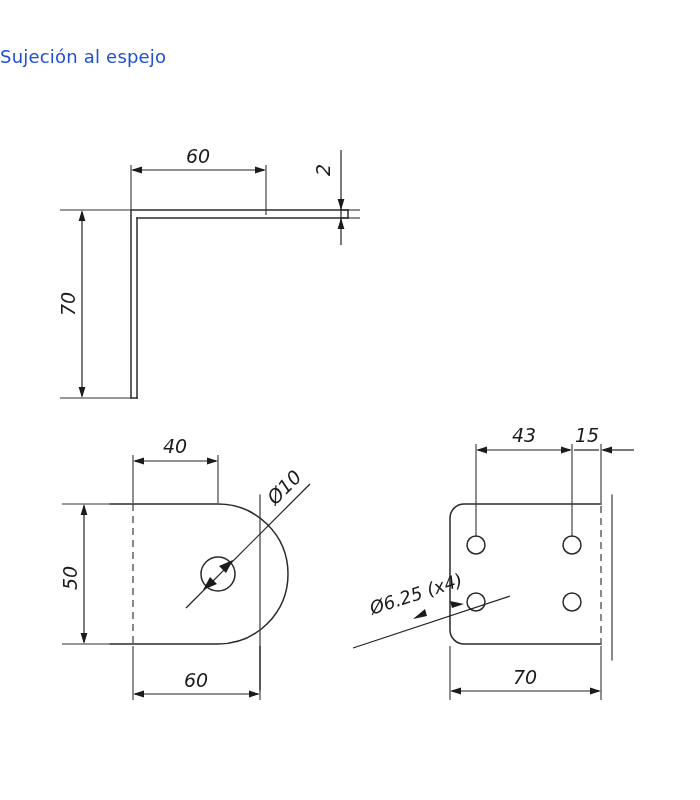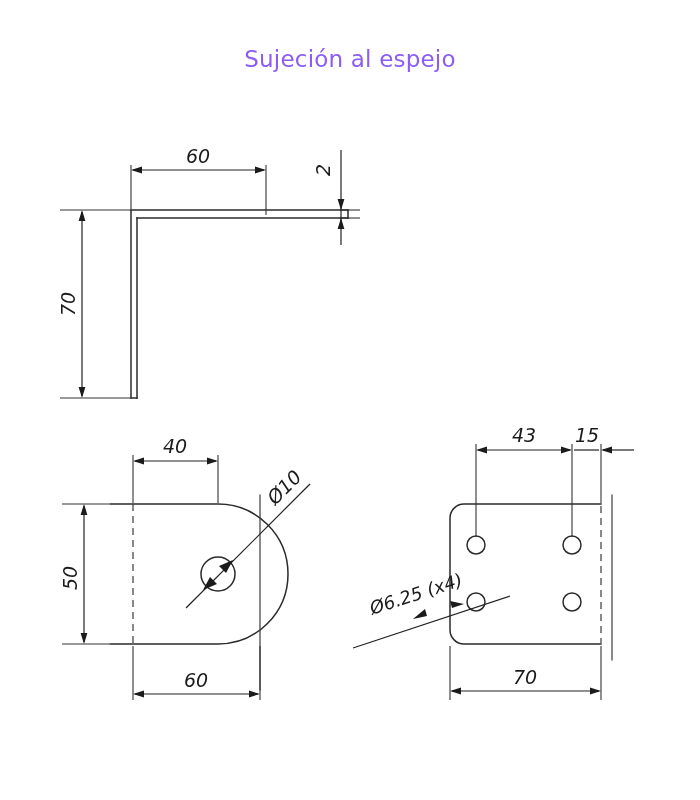--- a/index.html
+++ b/index.html
@@ -20,26 +20,26 @@
     inset: 0;
     width: 700px;
     height: 800px;
     background: #ffffff;
   }
   .sheet-title {
     position: absolute;
     left: 0;
     top: 46px;
     width: 700px;
-    text-align: center;
+    text-align: left;
     font-family: "DejaVu Sans", sans-serif;
-    font-size: 23px;
+    font-size: 18px;
     font-weight: 400;
     letter-spacing: 0.2px;
-    color: #8b5cf6;
+    color: #1d4ed8;
     user-select: none;
   }
   svg.cad {
     position: absolute;
     left: 0;
     top: 0;
     width: 700px;
     height: 800px;
     display: block;
   }

